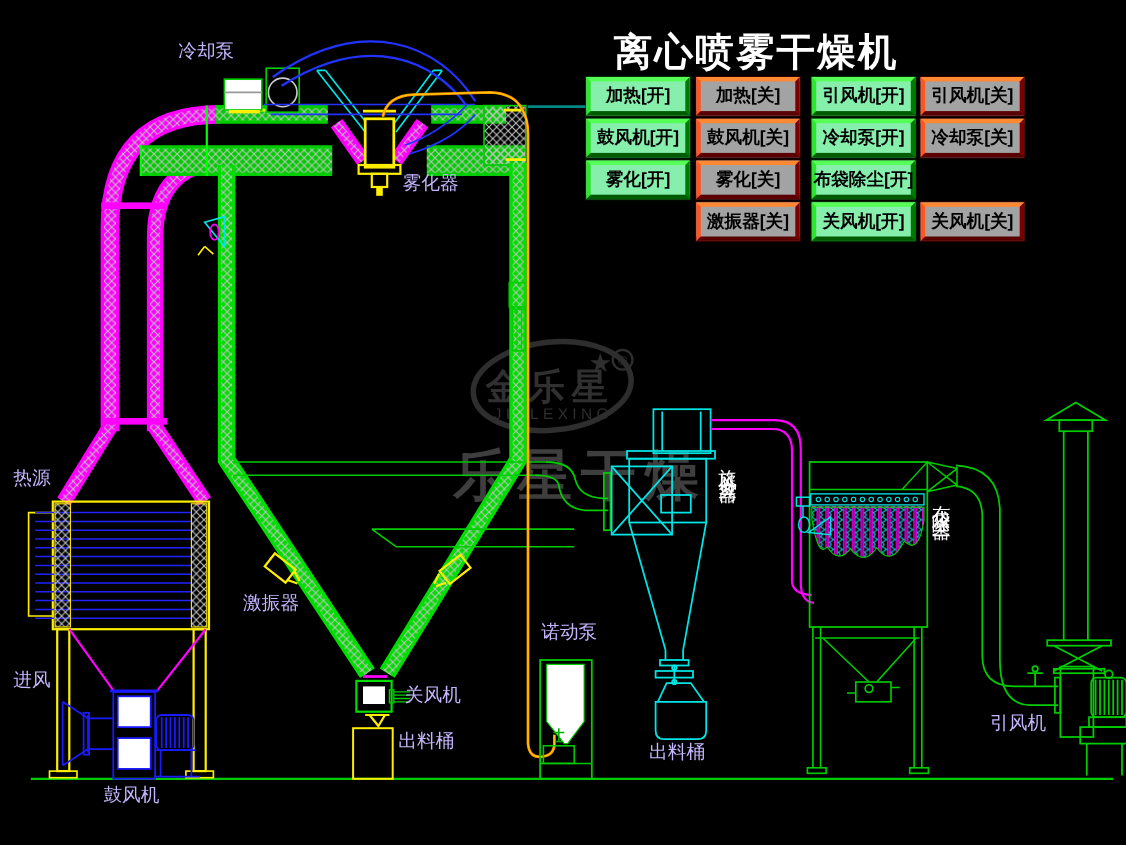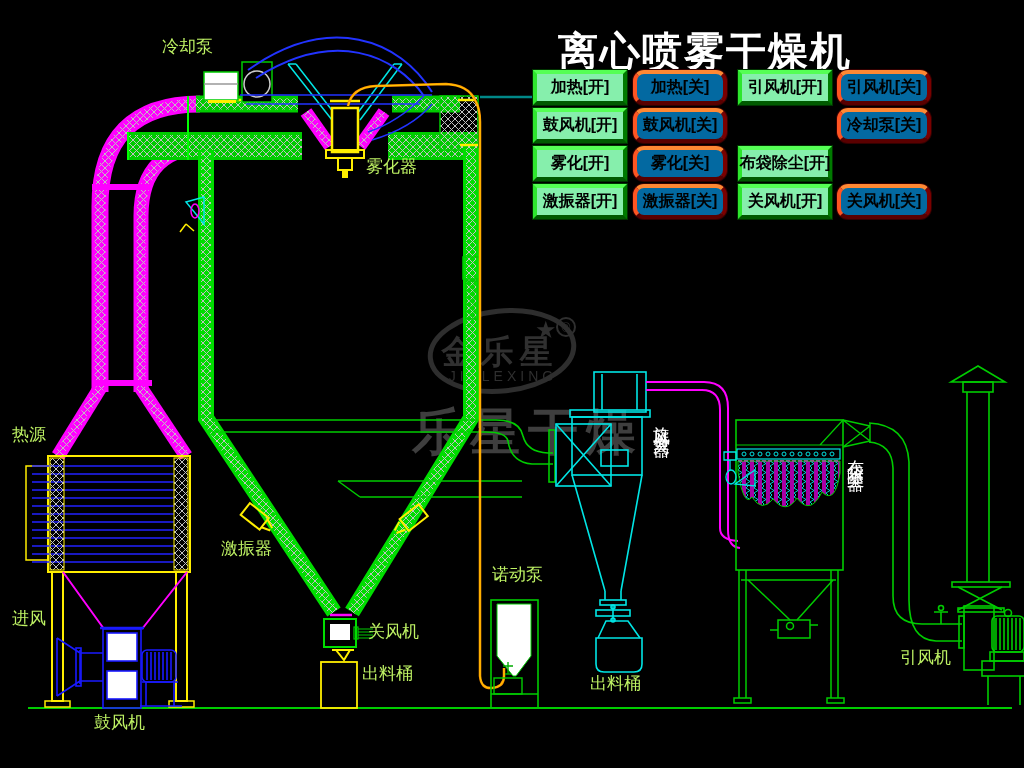--- a/index.html
+++ b/index.html
@@ -1,32 +1,32 @@
 <!DOCTYPE html>
 <html><head>
 <meta charset="utf-8">
 <style>
   html,body{margin:0;padding:0;background:#000;}
   #screen{position:relative;width:1024px;height:768px;background:#000;overflow:hidden;
           font-family:"Liberation Sans",sans-serif;}
   #screen svg{position:absolute;left:0;top:0;}
-  .title{position:absolute;left:558px;top:24px;color:#fff;font-size:40px;font-weight:bold;
+  .title{position:absolute;left:558px;top:24px;color:#fff;font-size:35px;font-weight:bold;
          letter-spacing:2px;white-space:nowrap;}
-  .lbl{position:absolute;color:#bef264;font-size:17px;line-height:1.1;white-space:nowrap;}
+  .lbl{position:absolute;color:#c4b5fd;font-size:17px;line-height:1.1;white-space:nowrap;}
   .vlbl{position:absolute;color:#fff;font-size:17px;writing-mode:vertical-rl;
         text-orientation:upright;letter-spacing:4px;white-space:nowrap;}
   .btn{position:absolute;width:94px;height:35px;box-sizing:border-box;display:flex;
        align-items:center;justify-content:center;font-size:16px;font-weight:bold;color:#000;
        cursor:pointer;white-space:nowrap;}
   .btn.on{background:#86efac;border-top:4px solid #55ff55;border-left:4px solid #2ee62e;
           border-bottom:4px solid #005a00;border-right:4px solid #007a00;
           box-shadow:0 0 0 1px #003300;}
-  .btn.off{background:#0369a1;border-top:4px solid #ff8833;border-left:4px solid #ff5522;
+  .btn.off{background:#a3a3a3;border-top:4px solid #ff8833;border-left:4px solid #ff5522;
            border-bottom:4px solid #5a0000;border-right:4px solid #7a0000;
-           box-shadow:0 0 0 1px #330000;border-radius:11px;}
+           box-shadow:0 0 0 1px #330000;}
 </style>
 </head>
 <body>
 
 <div id="screen">
 
 <svg width="1024" height="768" viewBox="0 0 1024 768">
   <defs>
     <pattern id="hx" width="7" height="7" patternUnits="userSpaceOnUse">
       <path d="M0,0 L7,7 M7,0 L0,7" stroke="#c0c0c0" stroke-width="1"></path>
@@ -269,25 +269,25 @@
 </svg>
 
 <div class="title">离心喷雾干燥机</div>
 
 <div class="btn on" style="left:533px;top:70px">加热[开]</div>
 <div class="btn off" style="left:633px;top:70px">加热[关]</div>
 <div class="btn on" style="left:738px;top:70px">引风机[开]</div>
 <div class="btn off" style="left:837px;top:70px">引风机[关]</div>
 <div class="btn on" style="left:533px;top:108px">鼓风机[开]</div>
 <div class="btn off" style="left:633px;top:108px">鼓风机[关]</div>
+<div class="btn on" style="left:738px;top:108px">冷却泵[开]</div>
 <div class="btn off" style="left:837px;top:108px">冷却泵[关]</div>
 <div class="btn on" style="left:533px;top:146px">雾化[开]</div>
 <div class="btn off" style="left:633px;top:146px">雾化[关]</div>
 <div class="btn on" style="left:738px;top:146px">布袋除尘[开]</div>
-<div class="btn on" style="left:533px;top:184px">激振器[开]</div>
 <div class="btn off" style="left:633px;top:184px">激振器[关]</div>
 <div class="btn off" style="left:837px;top:184px">关风机[关]</div>
 <div class="btn on" style="left:738px;top:184px">关风机[开]</div>
 
 <div class="lbl" style="left:162px;top:38px">冷却泵</div>
 <div class="lbl" style="left:366px;top:158px">雾化器</div>
 <div class="lbl" style="left:12px;top:426px">热源</div>
 <div class="lbl" style="left:12px;top:610px">进风</div>
 <div class="lbl" style="left:94px;top:714px">鼓风机</div>
 <div class="lbl" style="left:221px;top:540px">激振器</div>

